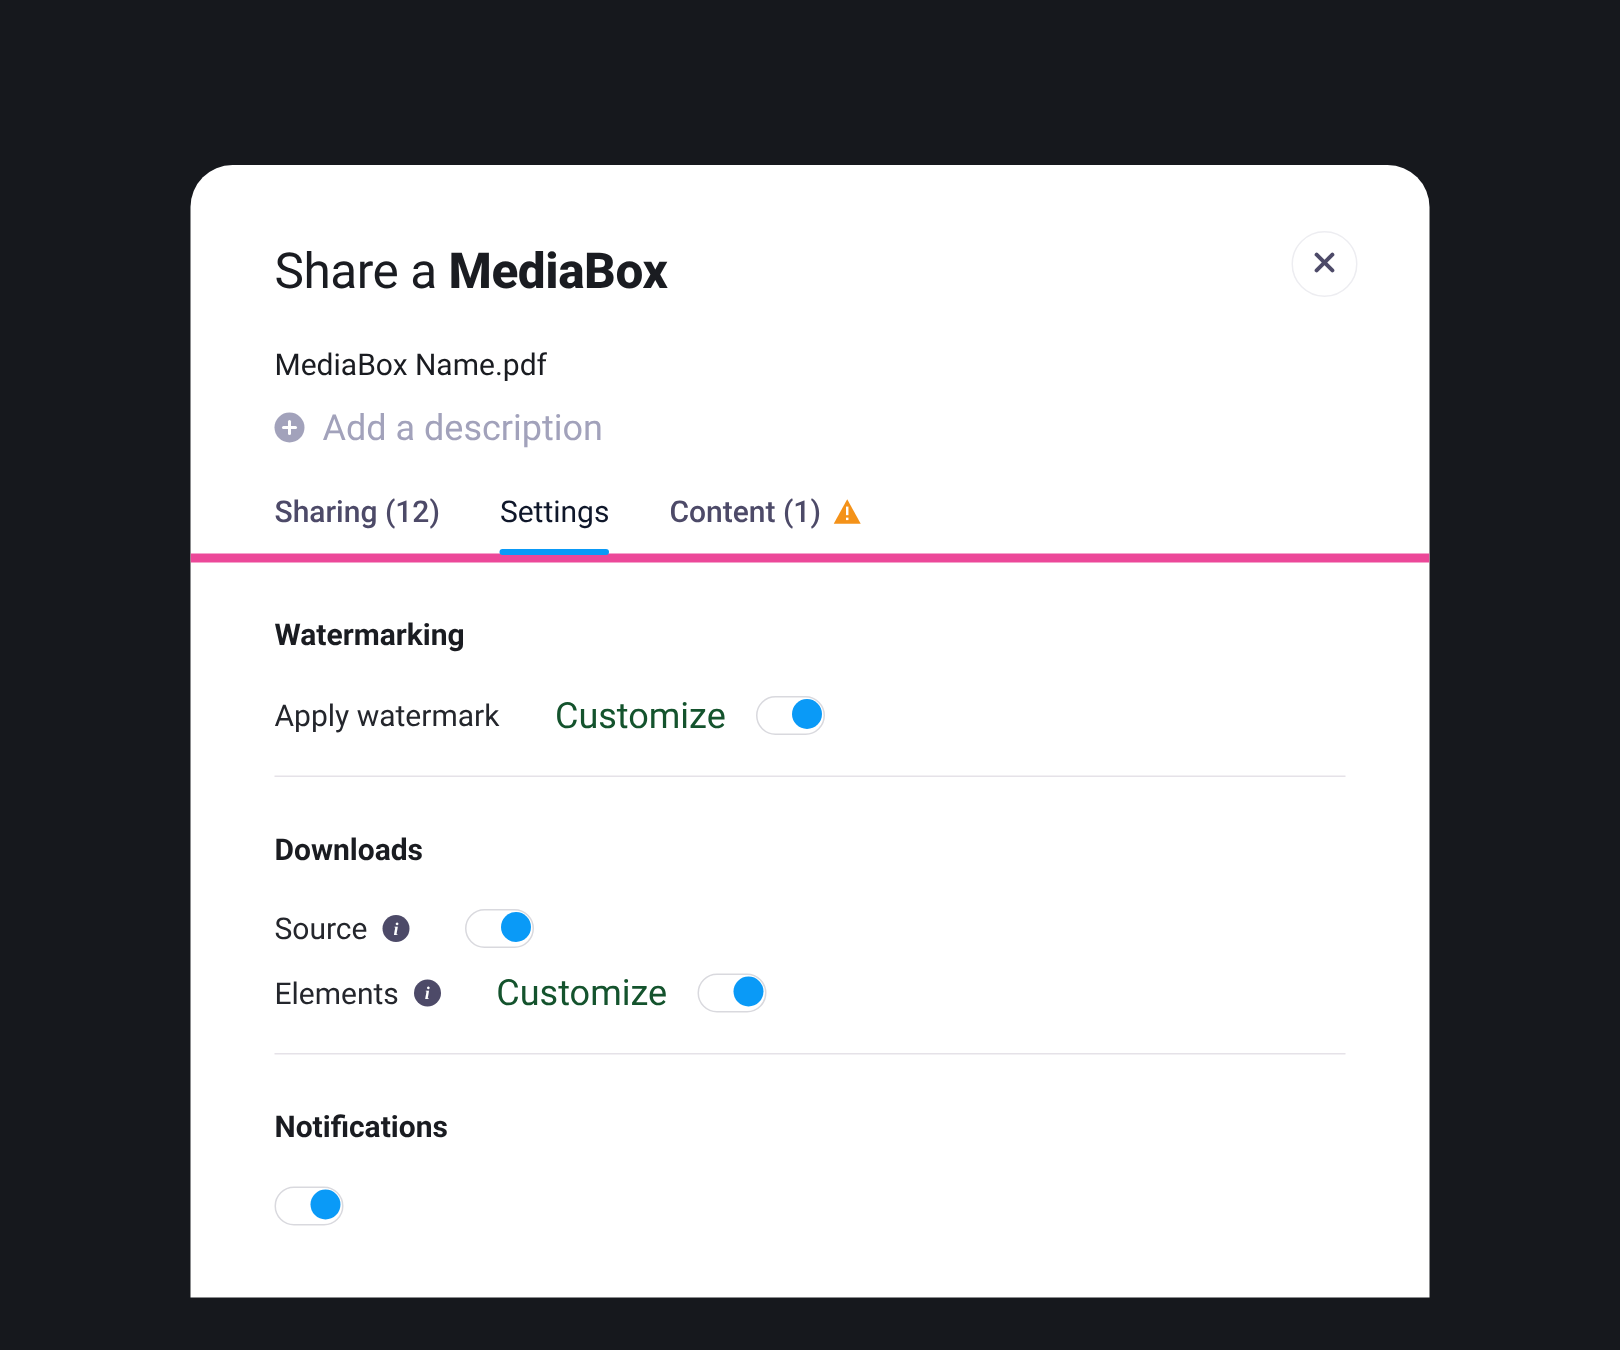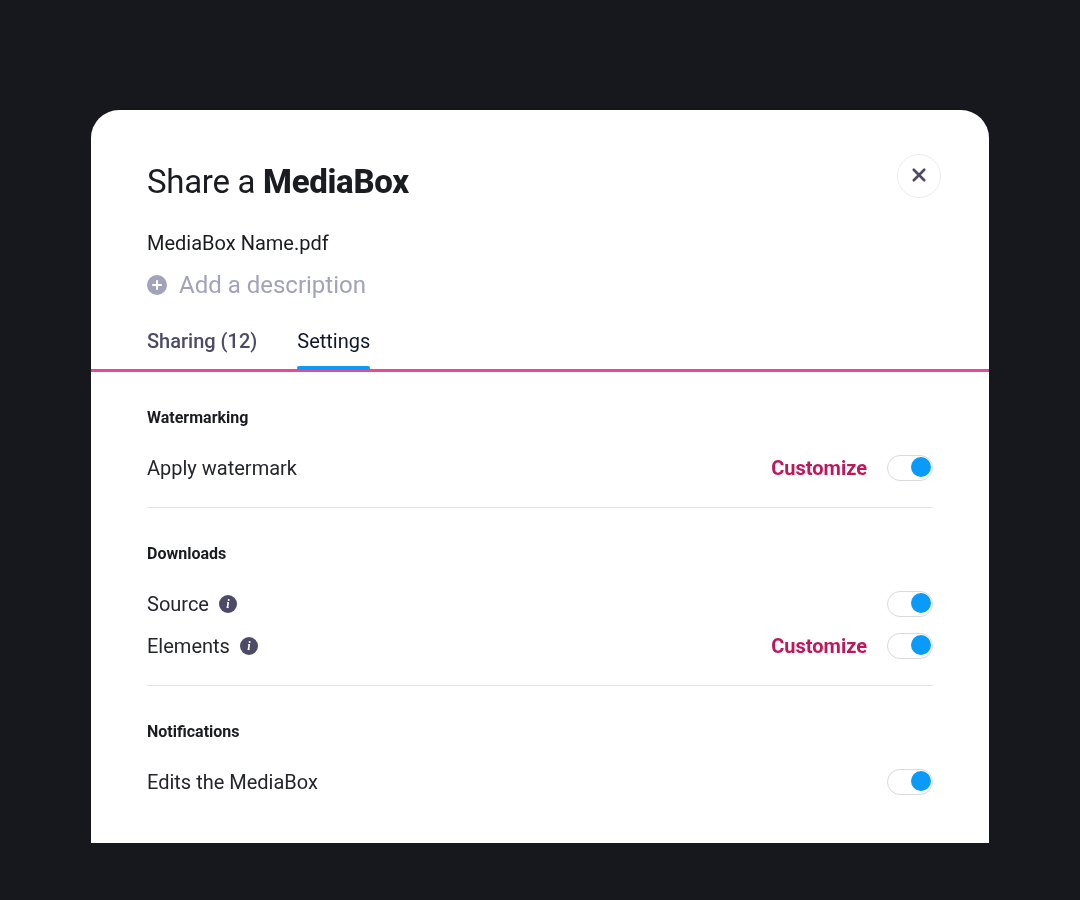--- a/index.html
+++ b/index.html
@@ -6,21 +6,21 @@
   html, body { height: 100%; }
   body {
     background: #16181d;
     font-family: -apple-system, BlinkMacSystemFont, "Segoe UI", Roboto, "Helvetica Neue", Arial, sans-serif;
     display: flex;
     align-items: flex-start;
     justify-content: center;
     overflow: hidden;
   }
   .modal {
-    width: 898px;
+    width: 826px;
     background: #fff;
     border-radius: 28px 28px 0 0;
     margin-top: 110px;
     padding: 52px 56px 40px 56px;
     position: relative;
     overflow: hidden;
   }
   .close-btn {
     position: absolute;
     top: 44px;
@@ -60,21 +60,21 @@
     width: 20px; height: 20px; border-radius: 50%;
     background: #a2a2bb;
     display: inline-flex; align-items: center; justify-content: center;
     color: #fff; flex-shrink: 0;
   }
   .plus-circle svg { width: 12px; height: 12px; }
   .tabs {
     display: flex; gap: 40px;
     margin: 0 -56px;
     padding: 0 56px;
-    border-bottom: 3px solid #ec4899;
+    border-bottom: 6px solid #ec4899;
   }
   .tab {
     font-size: 20px;
     color: #4d4a68;
     padding: 4px 0 16px 0;
     cursor: pointer;
     position: relative;
     display: inline-flex; align-items: center; gap: 8px;
     font-weight: 500;
   }
@@ -92,53 +92,54 @@
   }
   .warning-icon {
     width: 20px; height: 18px;
     display: inline-flex;
     color: #f49219;
   }
   .section {
     padding-top: 36px;
   }
   .section-title {
-    font-size: 16px;
+    font-size: 20px;
     font-weight: 700;
     color: #1a1c21;
     margin-bottom: 20px;
   }
   .row {
-    display: flex; align-items: center; justify-content: space-between;
+    display: flex; align-items: center; 
     font-size: 20px;
     color: #24262c;
     padding: 8px 0;
+    gap: 37px;
   }
   .row .label { display:flex; align-items:center; gap:10px; }
   .divider {
     height: 1px;
     background: #e5e2e8;
     margin-top: 18px;
   }
   .info-circle {
     width: 18px; height: 18px; border-radius: 50%;
     background: #4d4a68;
     color: #fff;
     font-size: 12px; font-weight: 700;
     display: inline-flex; align-items: center; justify-content: center;
     font-style: italic;
     font-family: Georgia, serif;
   }
   .right-group {
     display: flex; align-items: center; gap: 20px;
   }
   .customize {
-    color: #be185d;
-    font-size: 20px;
-    font-weight: 700;
+    color: #14532d;
+    font-size: 24px;
+    font-weight: 400;
     cursor: pointer;
   }
   .toggle {
     width: 46px; height: 26px;
     border-radius: 13px;
     background: #fff;
     border: 1.5px solid #d9d9de;
     position: relative;
     cursor: pointer;
   }
@@ -176,20 +177,30 @@
           <line x1="12" y1="4" x2="12" y2="20"></line>
           <line x1="4" y1="12" x2="20" y2="12"></line>
         </svg>
     </span>
     <span>Add a description</span>
   </div>
 
   <div class="tabs">
     <div class="tab">Sharing (12)</div>
     <div class="tab active">Settings</div>
+    <div class="tab">
+      <span>Content (1)</span>
+      <span class="warning-icon">
+        <svg viewBox="0 0 24 22">
+            <path d="M12 1 L23 21 L1 21 Z" fill="currentColor"></path>
+            <rect x="11" y="7" width="2" height="7" fill="#fff"></rect>
+            <rect x="11" y="16" width="2" height="2" fill="#fff"></rect>
+          </svg>
+      </span>
+    </div>
   </div>
 
   <div class="section">
     <div class="section-title">Watermarking</div>
     <div class="row">
       <div class="label">Apply watermark</div>
       <div class="right-group">
         <span class="customize">Customize</span>
         <span class="toggle">
             <span class="knob"></span>
@@ -223,21 +234,20 @@
             <span class="knob"></span>
           </span>
       </div>
     </div>
     <div class="divider"></div>
   </div>
 
   <div class="section">
     <div class="section-title">Notifications</div>
     <div class="row">
-      <div class="label">Edits the MediaBox</div>
       <div class="right-group">
         <span class="toggle">
             <span class="knob"></span>
           </span>
       </div>
     </div>
   </div>
 
 </div>
 

